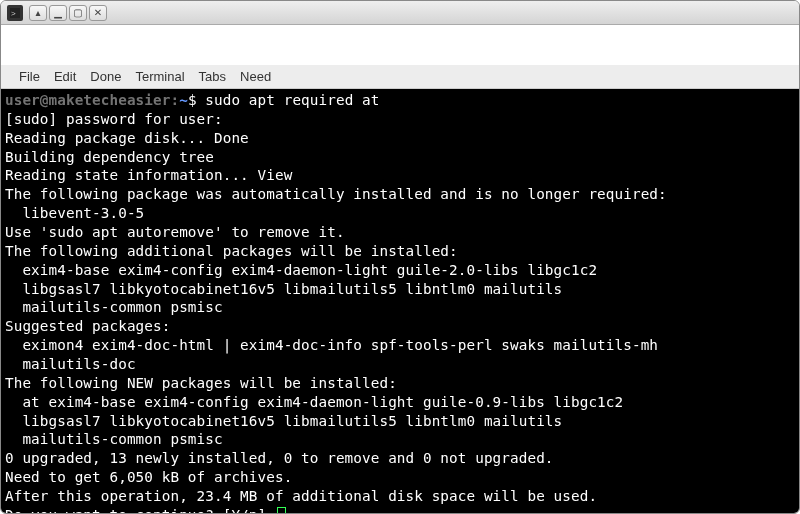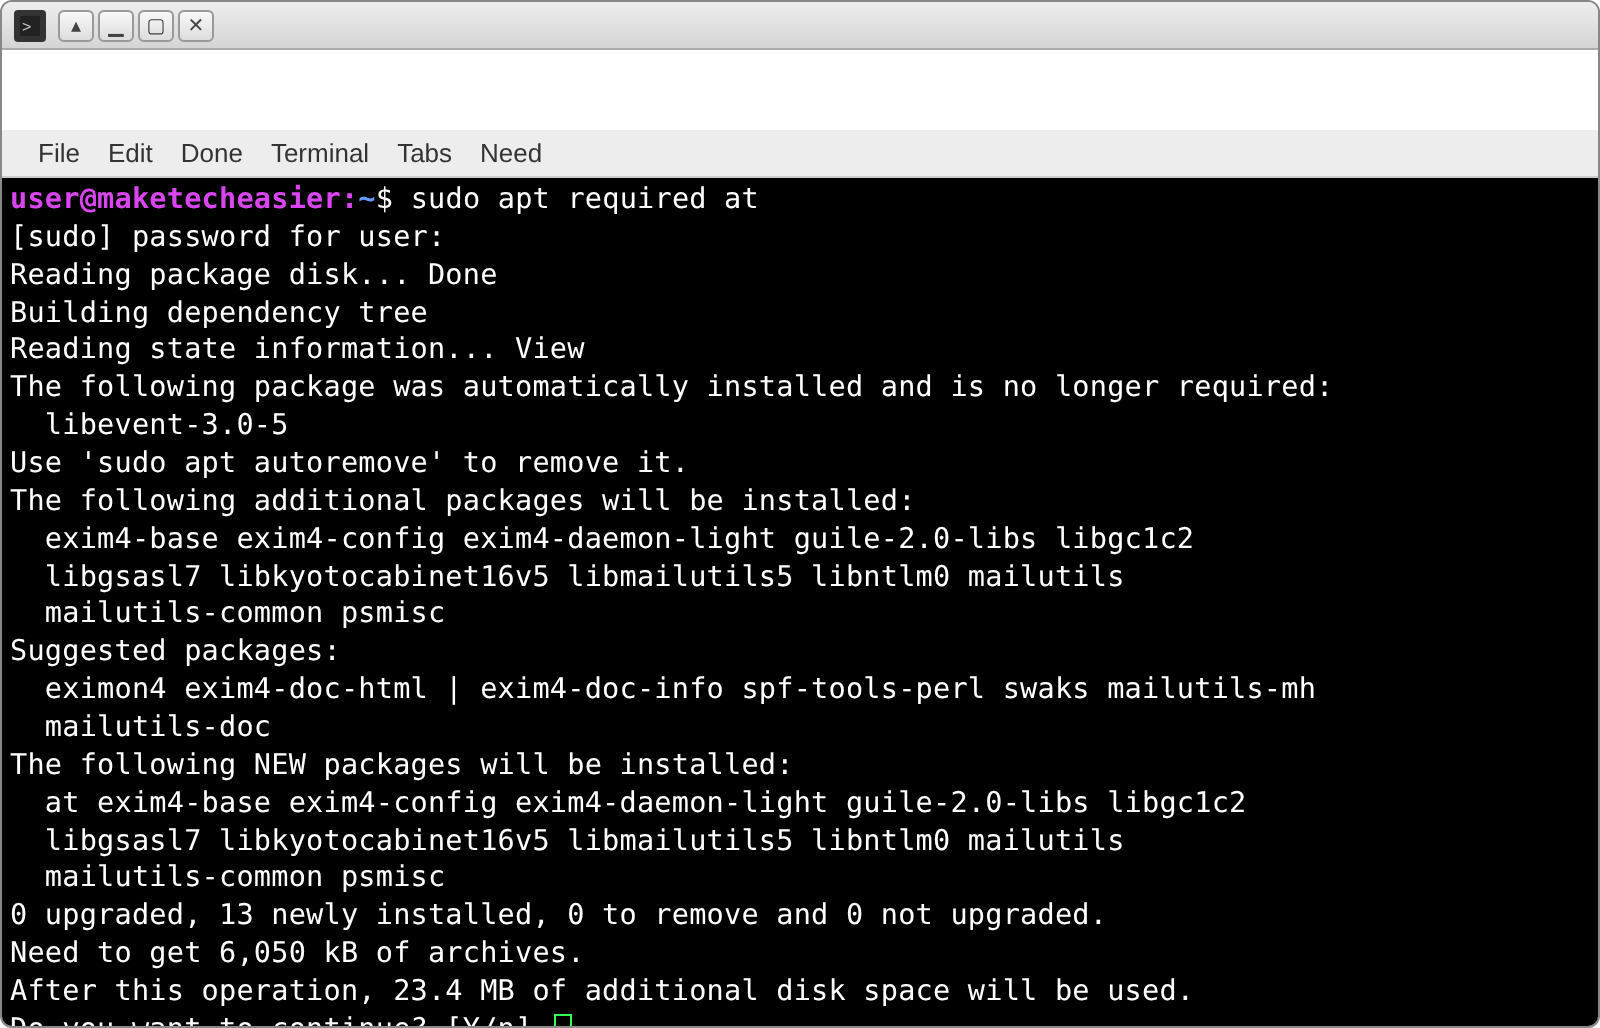--- a/index.html
+++ b/index.html
@@ -71,21 +71,21 @@
     color: #fff;
     font-family: "DejaVu Sans Mono", "Liberation Mono", monospace;
     font-size: 14.3px;
     line-height: 1.32;
     padding: 2px 4px;
     height: calc(100% - 48px);
     overflow: hidden;
     white-space: pre;
     letter-spacing: 0.1px;
   }
-  .prompt-user { color: #d946ef; font-weight: bold; }
+  .prompt-user { color: #737373; font-weight: bold; }
   .prompt-tilde { color: #6699ff; font-weight: bold; }
   .cursor {
     display: inline-block;
     width: 9px; height: 16px;
     border: 1px solid #33ff55;
     vertical-align: text-bottom;
     margin-left: 2px;
   }
 </style>
 </head>
@@ -124,19 +124,19 @@
 <span>  libevent-3.0-5</span>
 <span>Use 'sudo apt autoremove' to remove it.</span>
 <span>The following additional packages will be installed:</span>
 <span>  exim4-base exim4-config exim4-daemon-light guile-2.0-libs libgc1c2</span>
 <span>  libgsasl7 libkyotocabinet16v5 libmailutils5 libntlm0 mailutils</span>
 <span>  mailutils-common psmisc</span>
 <span>Suggested packages:</span>
 <span>  eximon4 exim4-doc-html | exim4-doc-info spf-tools-perl swaks mailutils-mh</span>
 <span>  mailutils-doc</span>
 <span>The following NEW packages will be installed:</span>
-<span>  at exim4-base exim4-config exim4-daemon-light guile-2.0-libs libgc1c2</span>
+<span>  at exim4-base exim4-config exim4-daemon-light guile-0.9-libs libgc1c2</span>
 <span>  libgsasl7 libkyotocabinet16v5 libmailutils5 libntlm0 mailutils</span>
 <span>  mailutils-common psmisc</span>
 <span>0 upgraded, 13 newly installed, 0 to remove and 0 not upgraded.</span>
 <span>Need to get 6,050 kB of archives.</span>
 <span>After this operation, 23.4 MB of additional disk space will be used.</span>
 <span>Do you want to continue? [Y/n] </span><span class="cursor"></span></div>
 
 </body></html>

